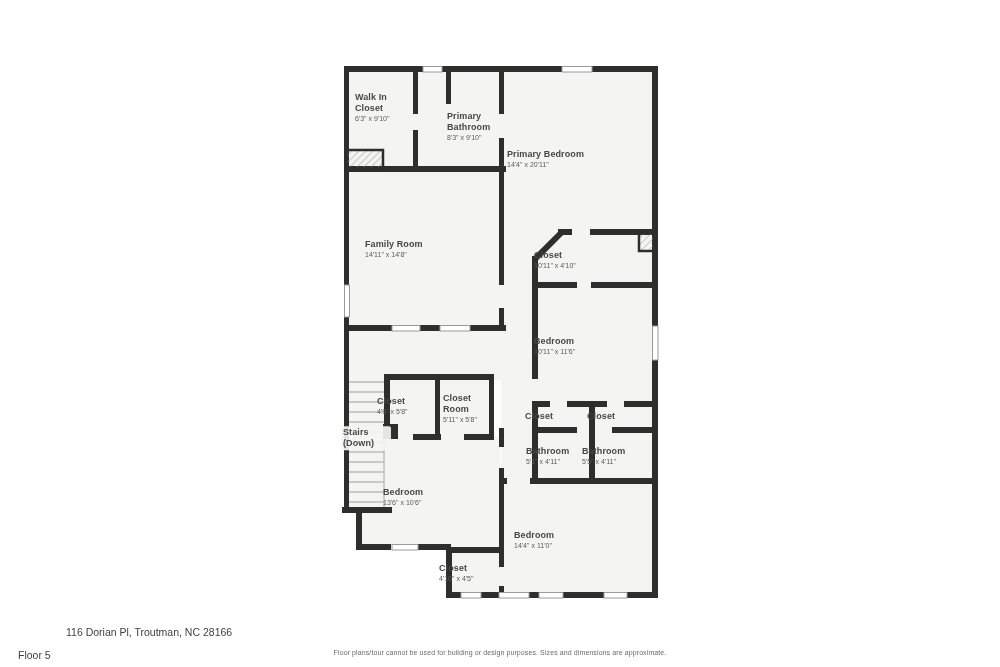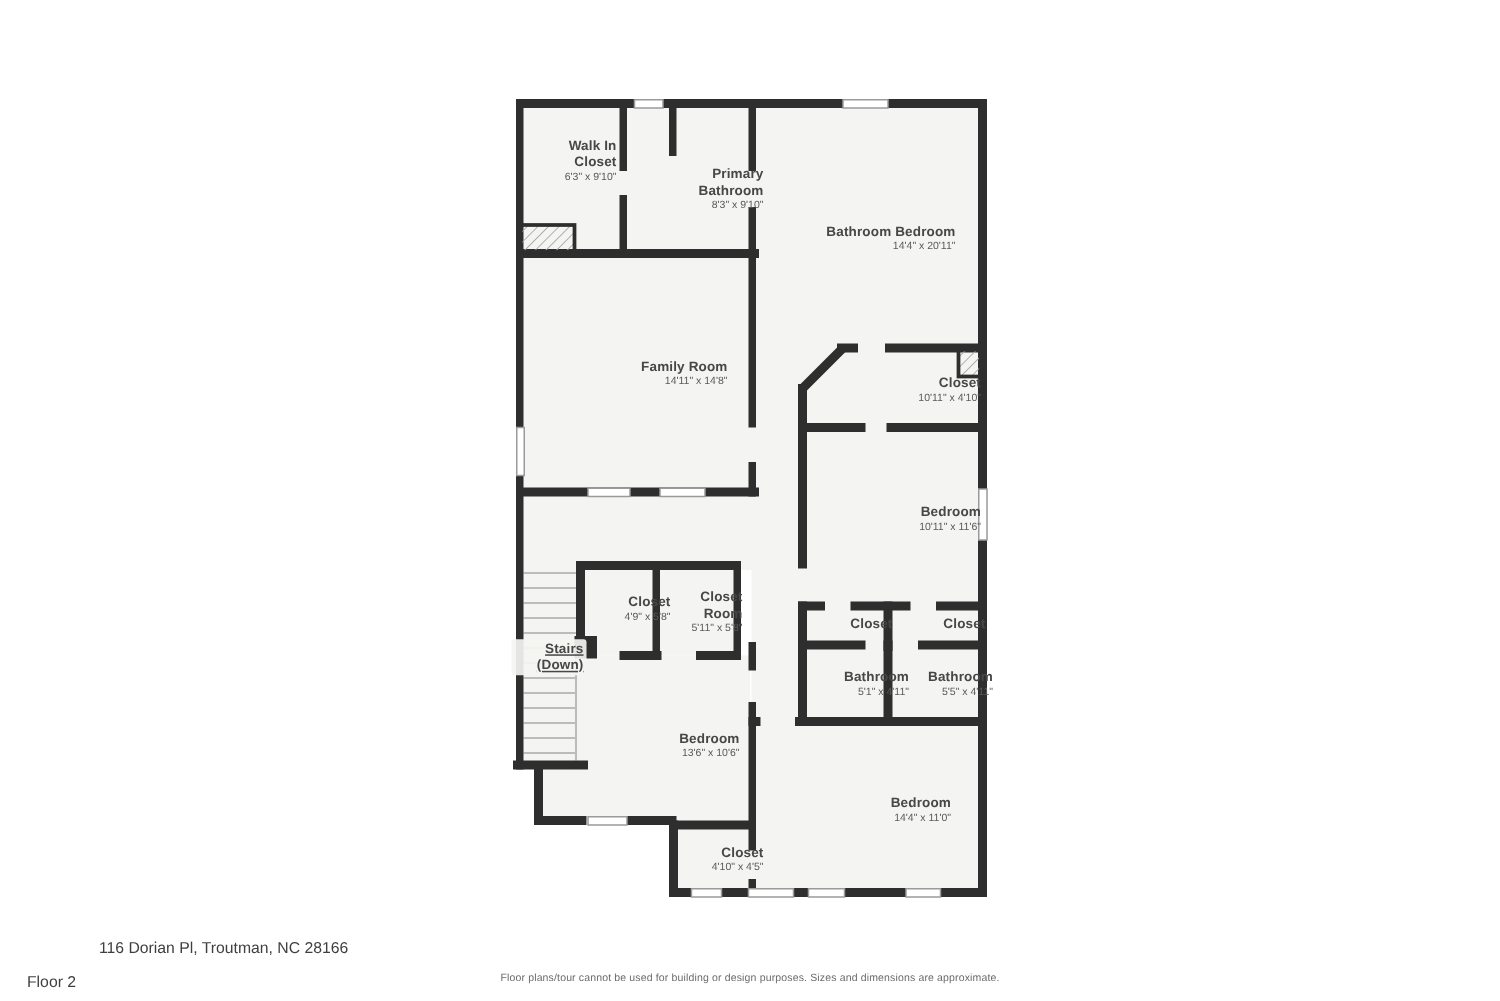--- a/index.html
+++ b/index.html
@@ -9,25 +9,25 @@
   }
   svg.plan { position:absolute; left:0; top:0; }
   .plan .floor rect { fill:var(--floor,#f4f4f2); }
   .plan .walls rect { fill:var(--wall,#2e2e2e); }
   .plan .walls line { stroke:var(--wall,#2e2e2e); }
   .plan .windows rect { fill:#ffffff; stroke:var(--window_frame,#9a9a9a); stroke-width:1; }
   .plan .treads line { stroke:#bcbcbc; stroke-width:1.4; }
   .plan .shafts rect { fill:url(#hatch); stroke:var(--wall,#2e2e2e); stroke-width:2.5; }
   .room-label {
     position:absolute; transform:translate(-50%,-50%);
-    text-align:right; color:#474747; pointer-events:none;
+    text-align:left; color:#474747; pointer-events:none;
   }
   .room-name { font-size:9px; font-weight:600; line-height:1.2; letter-spacing:.1px; }
   .room-dims { font-size:7px; font-weight:400; color:#5a5a5a; margin-top:1px; white-space:nowrap; line-height:1.1; }
-  .stairs-bg { background:rgba(244,244,242,.92); padding:1px 2px; border-radius:2px;text-decoration:underline; }
+  .stairs-bg { background:rgba(244,244,242,.92); padding:1px 2px; border-radius:2px; }
   .addr  { position:absolute; left:18px; top:626px; font-size:10.5px; color:#3f3f3f;margin-left:48px; }
   .floor-label { position:absolute; left:18px; top:649px; font-size:10.5px; color:#3f3f3f; }
   .disclaimer {
     position:absolute; left:500px; top:649px; transform:translateX(-50%);
     font-size:7px; color:#6b6b6b; white-space:nowrap; letter-spacing:.1px;
   }
 </style>
 </head>
 <body>
 
@@ -148,21 +148,21 @@
 
   <div class="room-label" style="left:383px;top:107px;width:56px">
     <div class="room-name">Walk In Closet</div>
     <div class="room-dims">6'3" x 9'10"</div>
   </div>
   <div class="room-label" style="left:478px;top:126px;width:62px">
     <div class="room-name">Primary Bathroom</div>
     <div class="room-dims">8'3" x 9'10"</div>
   </div>
   <div class="room-label" style="left:572px;top:159px;width:130px">
-    <div class="room-name">Bathroom Bedroom</div>
+    <div class="room-name">Primary Bedroom</div>
     <div class="room-dims">14'4" x 20'11"</div>
   </div>
   <div class="room-label" style="left:425px;top:249px;width:120px">
     <div class="room-name">Family Room</div>
     <div class="room-dims">14'11" x 14'8"</div>
   </div>
   <div class="room-label" style="left:594px;top:260px;width:120px">
     <div class="room-name">Closet</div>
     <div class="room-dims">10'11" x 4'10"</div>
   </div>
@@ -202,16 +202,16 @@
   <div class="room-label" style="left:574px;top:540px;width:120px">
     <div class="room-name">Bedroom</div>
     <div class="room-dims">14'4" x 11'0"</div>
   </div>
   <div class="room-label" style="left:474px;top:573px;width:70px">
     <div class="room-name">Closet</div>
     <div class="room-dims">4'10" x 4'5"</div>
   </div>
 
   <div class="addr">116 Dorian Pl, Troutman, NC 28166</div>
-  <div class="floor-label">Floor 2</div>
+  <div class="floor-label">Floor 5</div>
   <div class="disclaimer">Floor plans/tour cannot be used for building or design purposes. Sizes and dimensions are approximate.</div>
 
 </div>
 
 </body></html>

